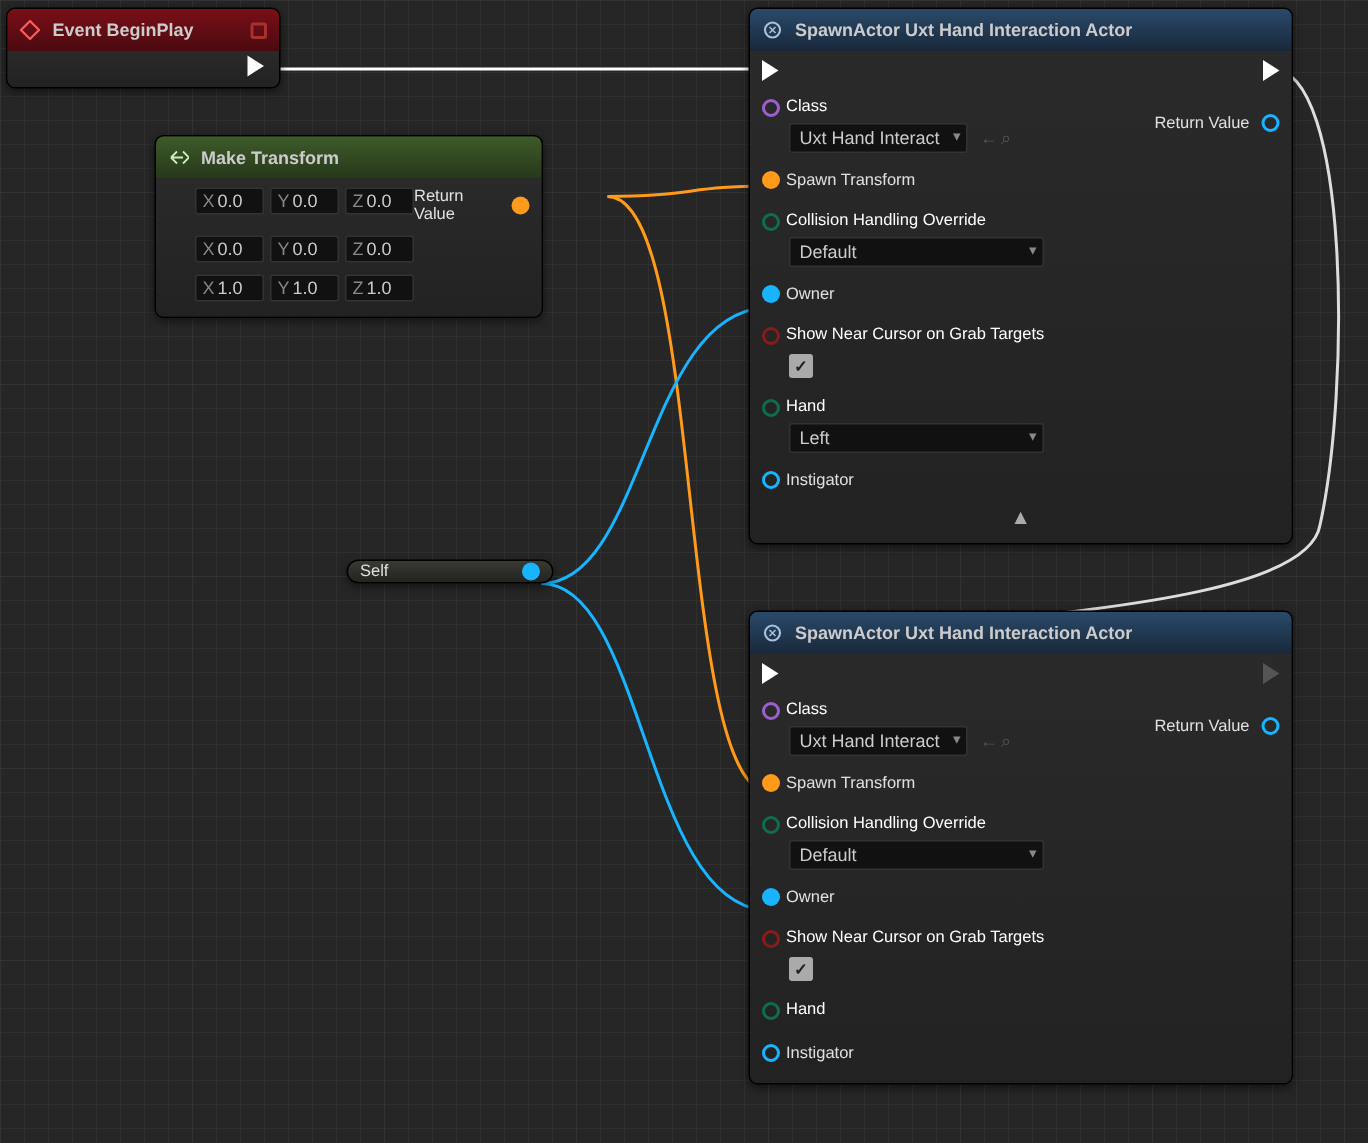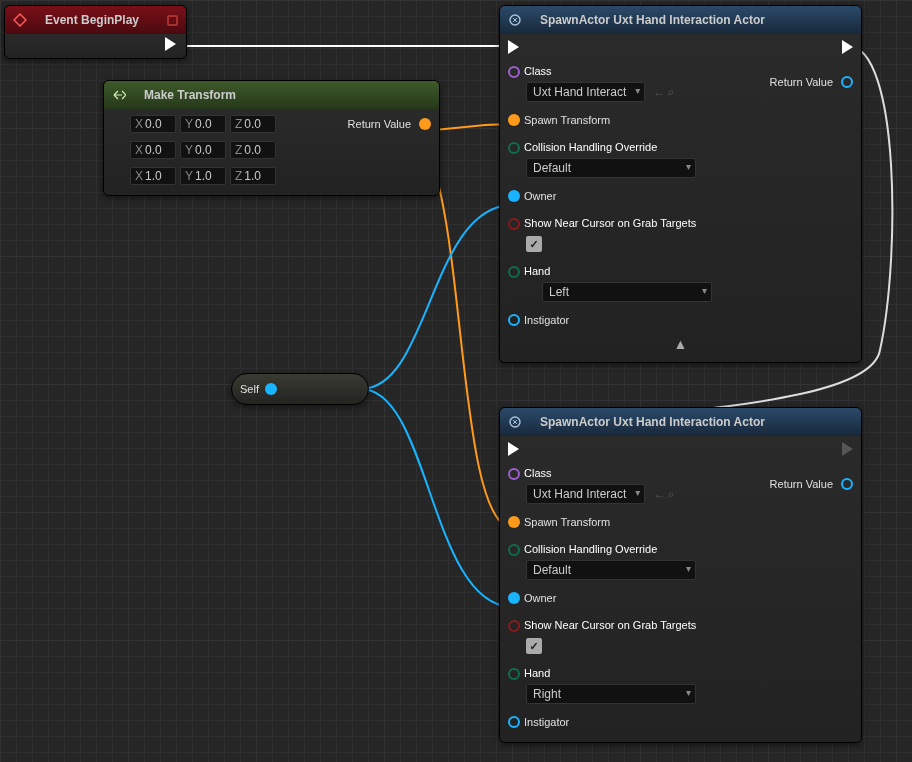--- a/index.html
+++ b/index.html
@@ -1,21 +1,21 @@
 <!DOCTYPE html>
 <html><head>
 <meta charset="utf-8">
 <style>
 *{box-sizing:border-box;margin:0;padding:0;font-family:Arial,sans-serif;font-size:12px;color:#ccc}
 body{background:#262626;width:912px;height:762px;position:relative;overflow:hidden}
 .grid{position:absolute;inset:0;background-image:linear-gradient(#2f2f2f 1px,transparent 1px),linear-gradient(90deg,#2f2f2f 1px,transparent 1px);background-size:16px 16px}
 .grid::after{content:"";position:absolute;inset:0;background-image:linear-gradient(#333 1px,transparent 1px),linear-gradient(90deg,#333 1px,transparent 1px);background-size:128px 128px}
 svg.wires{position:absolute;inset:0;width:912px;height:762px}
 .node{position:absolute;border-radius:6px;background:#1a1a1a;box-shadow:0 2px 6px rgba(0,0,0,.5);border:1px solid #000}
-.nhead{height:28px;display:flex;align-items:center;padding:12px 8px;gap:18px;border-radius:5px 5px 0 0;font-weight:bold;font-size:13px}
+.nhead{height:28px;display:flex;align-items:center;padding:12px 8px;gap:8px;border-radius:5px 5px 0 0;font-weight:bold;font-size:13px}
 .nbody{padding:6px 8px 10px 8px;background:linear-gradient(#2a2a2a,#222);border-radius:0 0 5px 5px}
 .row{display:flex;align-items:center;gap:4px;min-height:20px;position:relative}
 .sprow{display:flex;justify-content:space-between;}
 .lbl{color:#e0e0e0;font-size:11px}
 .lblw{color:#fff;font-size:11px;margin-bottom:2px}
 .fld{background:#111;border:1px solid #333;border-radius:2px;padding:1px 4px;color:#bbb;font-size:11px;width:46px;display:flex;gap:2px}
 .fld span:first-child{color:#888}
 .sel{background:#111;border:1px solid #333;border-radius:2px;padding:2px 18px 2px 6px;font-size:11px;position:relative;min-width:90px}
 .sel::after{content:"▾";position:absolute;right:4px;top:2px;color:#888;font-size:10px}
 .pin{width:12px;height:12px;border-radius:50%;display:inline-block;flex-shrink:0}
@@ -26,24 +26,24 @@
 .pin.exec.hollow-exec{border-left:11px solid #555}
 .chk{width:16px;height:16px;background:#aaa;border-radius:2px;display:flex;align-items:center;justify-content:center;color:#222;font-weight:bold;font-size:11px}
 .ico{width:14px;height:14px;display:inline-block}
 .arrow-expand{text-align:center;color:#aaa;font-size:14px;padding-top:6px}
 
 
 #n-event{left:4px;top:5px;width:183px}
 #n-event .nhead{background:linear-gradient(180deg,#7a0f17,#4a0a10);color:#fff}
 #n-event .nbody{height:24px;display:flex;justify-content:flex-end;align-items:center;padding-right:10px}
 
-#n-make{left:103px;top:80px;width:337px}
+#n-make{left:103px;top:90px;width:259px}
 #n-make .nhead{background:linear-gradient(180deg,#3e5b2a,#26381a);color:#fff}
 
-#n-self{left:231px;top:373px;width:138px;height:32px;background:linear-gradient(#3a3a33,#232320);border-radius:16px;display:flex;align-items:center;justify-content:flex-start;padding:0 8px;gap:6px}
+#n-self{left:231px;top:373px;width:138px;height:16px;background:linear-gradient(#3a3a33,#232320);border-radius:16px;display:flex;align-items:center;justify-content:space-between;padding:0 8px;gap:6px}
 
 #n-spawn1{left:499px;top:5px;width:363px}
 #n-spawn1 .nhead{background:linear-gradient(180deg,#2a4a6a,#18283a);color:#fff}
 #n-spawn2{left:499px;top:407px;width:363px}
 #n-spawn2 .nhead{background:linear-gradient(180deg,#2a4a6a,#18283a);color:#fff}
 
 .grp{margin-top:8px}
 .vecrow{display:flex;gap:4px}
 .navbtns{display:inline-flex;gap:2px;margin-left:4px}
 .navbtns span{color:#555;font-size:12px}
@@ -216,21 +216,21 @@
         </div>
       <div class="row" style="margin-left:18px">
         <div class="chk">✓</div>
       </div>
     </div>
     <div class="grp">
       <div class="row">
           <span class="pin hollow" style="border-color:#0f6d4f"></span>
         <span class="lblw">Hand</span>
         </div>
-      <div class="row" style="margin-left:34px">
+      <div class="row" style="margin-left:18px">
         <div class="sel" style="min-width:170px"><span>Left</span></div>
       </div>
     </div>
     <div class="row grp">
       <span class="pin hollow" style="border-color:#19b4ff"></span>
       <span class="lbl">Instigator</span>
     </div>
     <div class="arrow-expand">▲</div>
   </div>
 </div>
@@ -293,22 +293,19 @@
         </div>
       <div class="row" style="margin-left:18px">
         <div class="chk">✓</div>
       </div>
     </div>
     <div class="grp">
       <div class="row">
           <span class="pin hollow" style="border-color:#0f6d4f"></span>
         <span class="lblw">Hand</span>
         </div>
-      <div class="row" style="margin-left:18px">
-        <div class="sel" style="min-width:170px"><span>Right</span></div>
-      </div>
     </div>
     <div class="row grp">
       <span class="pin hollow" style="border-color:#19b4ff"></span>
       <span class="lbl">Instigator</span>
     </div>
   </div>
 </div>
 
 </body></html>

